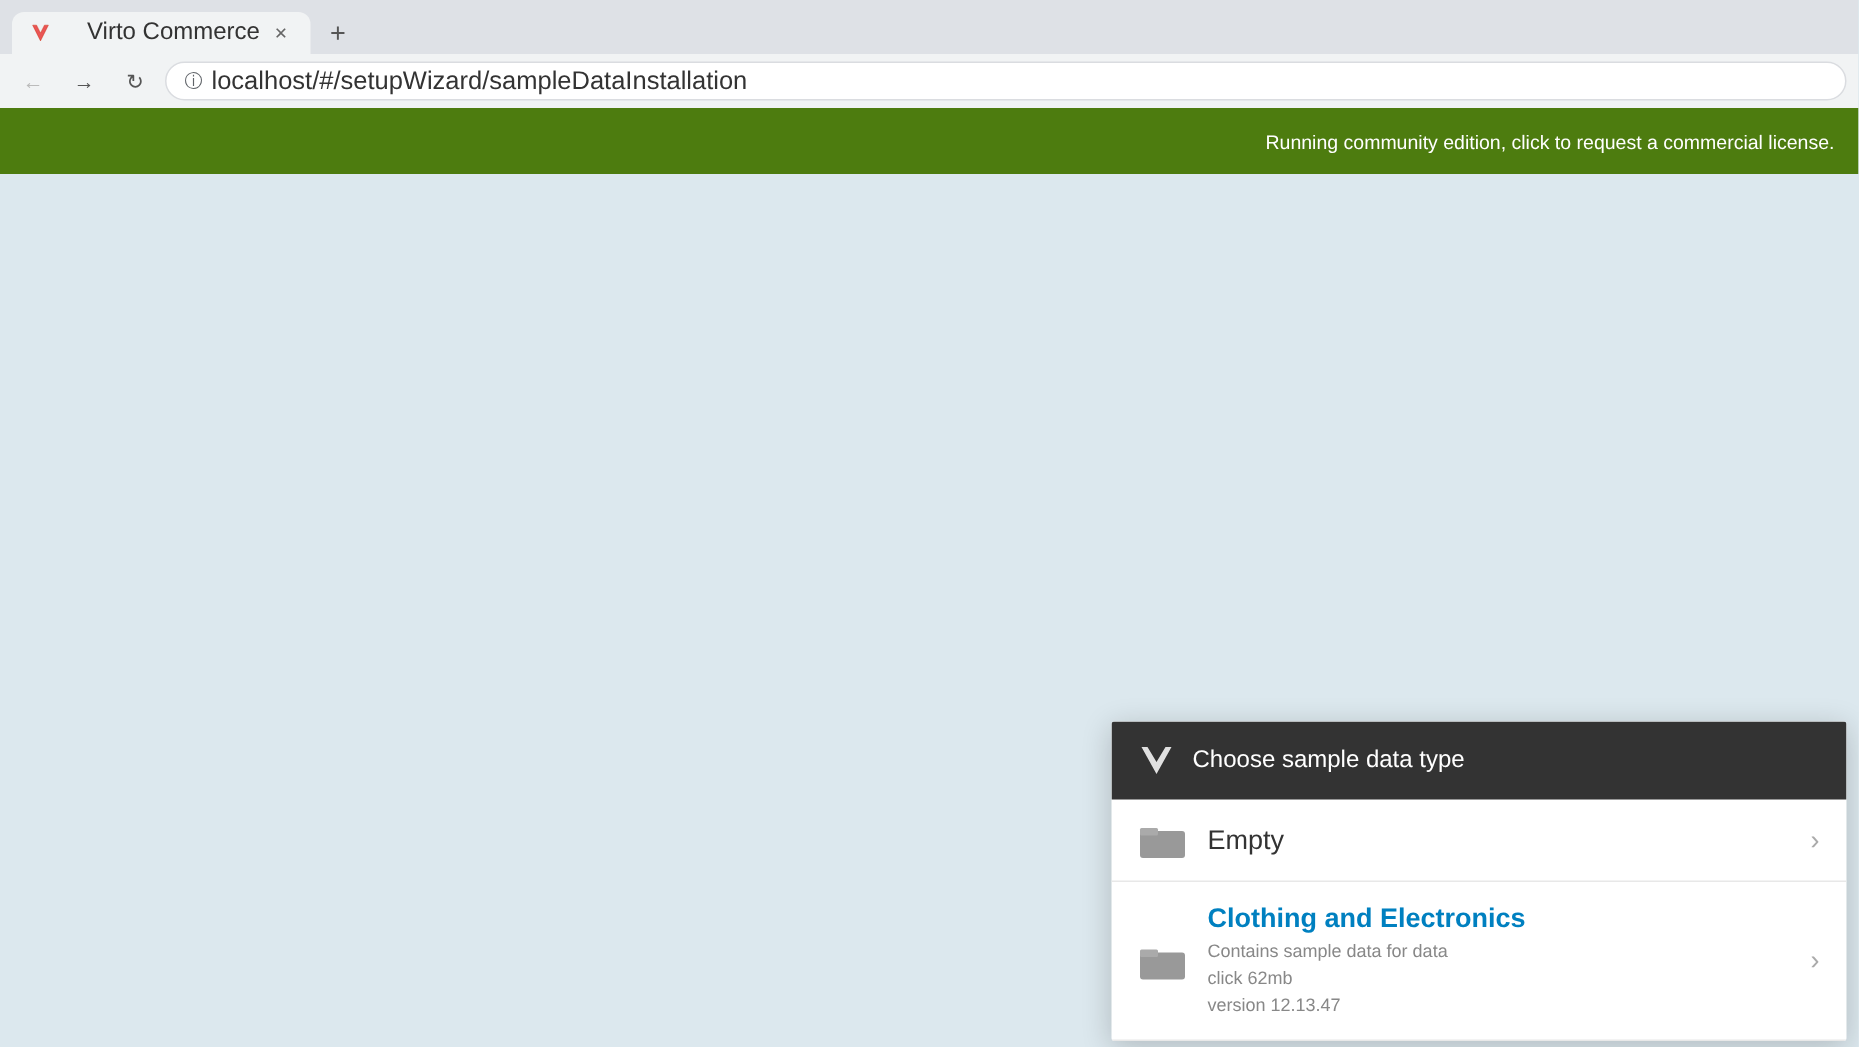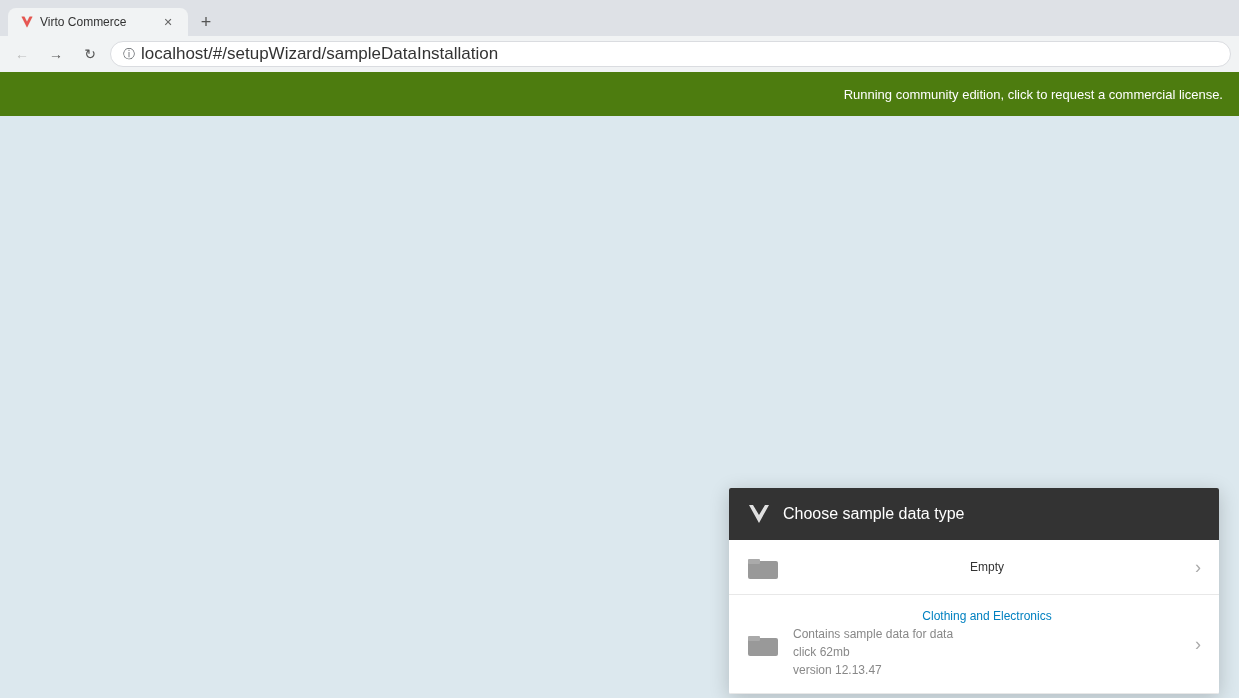--- a/index.html
+++ b/index.html
@@ -28,21 +28,22 @@
     .tab-favicon {
       width: 14px;
       height: 14px;
       flex-shrink: 0;
     }
     .tab-title {
       flex: 1;
       overflow: hidden;
       text-overflow: ellipsis;
       white-space: nowrap;
-      font-size: 12px;
+      font-size: 16px;
+      margin-left: 18px;
     }
     .tab-close {
       width: 16px;
       height: 16px;
       border-radius: 50%;
       display: flex;
       align-items: center;
       justify-content: center;
       font-size: 11px;
       color: #666;
@@ -121,21 +122,21 @@
     .main-content {
       background: #dce8ee;
       width: 100%;
       height: calc(698px - 36px - 36px - 32px);
       position: relative;
     }
 
     
     .dialog-panel {
       position: absolute;
-      right: 20px;
+      right: 8px;
       bottom: 16px;
       width: 490px;
       background: white;
       box-shadow: 0 4px 20px rgba(0,0,0,0.2);
       border-radius: 2px;
       overflow: hidden;
     }
     .dialog-header {
       background: #333;
       color: white;
@@ -165,28 +166,27 @@
     }
     .folder-icon {
       width: 32px;
       height: 26px;
       flex-shrink: 0;
     }
     .item-content {
       flex: 1;
     }
     .item-title {
-      font-size: 12px;
+      font-size: 18px;
       color: #333;
       font-weight: normal;
-      text-align: center;
     }
     .item-title.clothing {
       color: #0080c0;
-      font-weight: 400;
+      font-weight: 700;
     }
     .item-subtitle {
       font-size: 12px;
       color: #888;
       margin-top: 2px;
       line-height: 1.5;
     }
     .chevron-right {
       color: #aaa;
       font-size: 18px;

